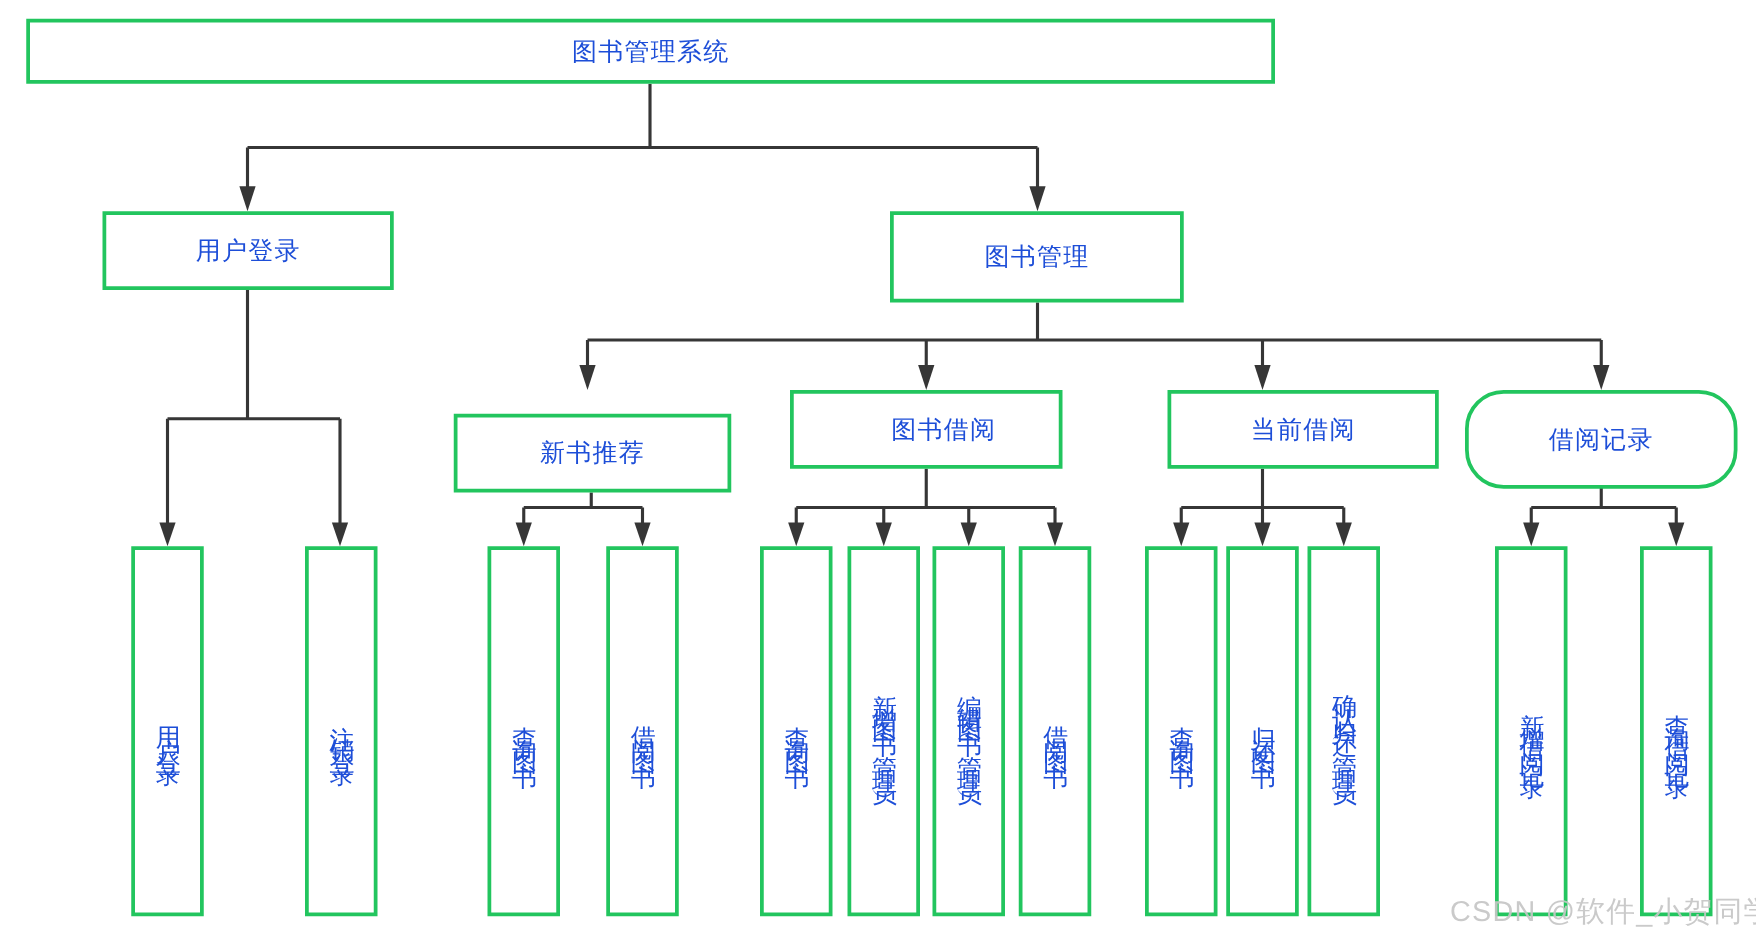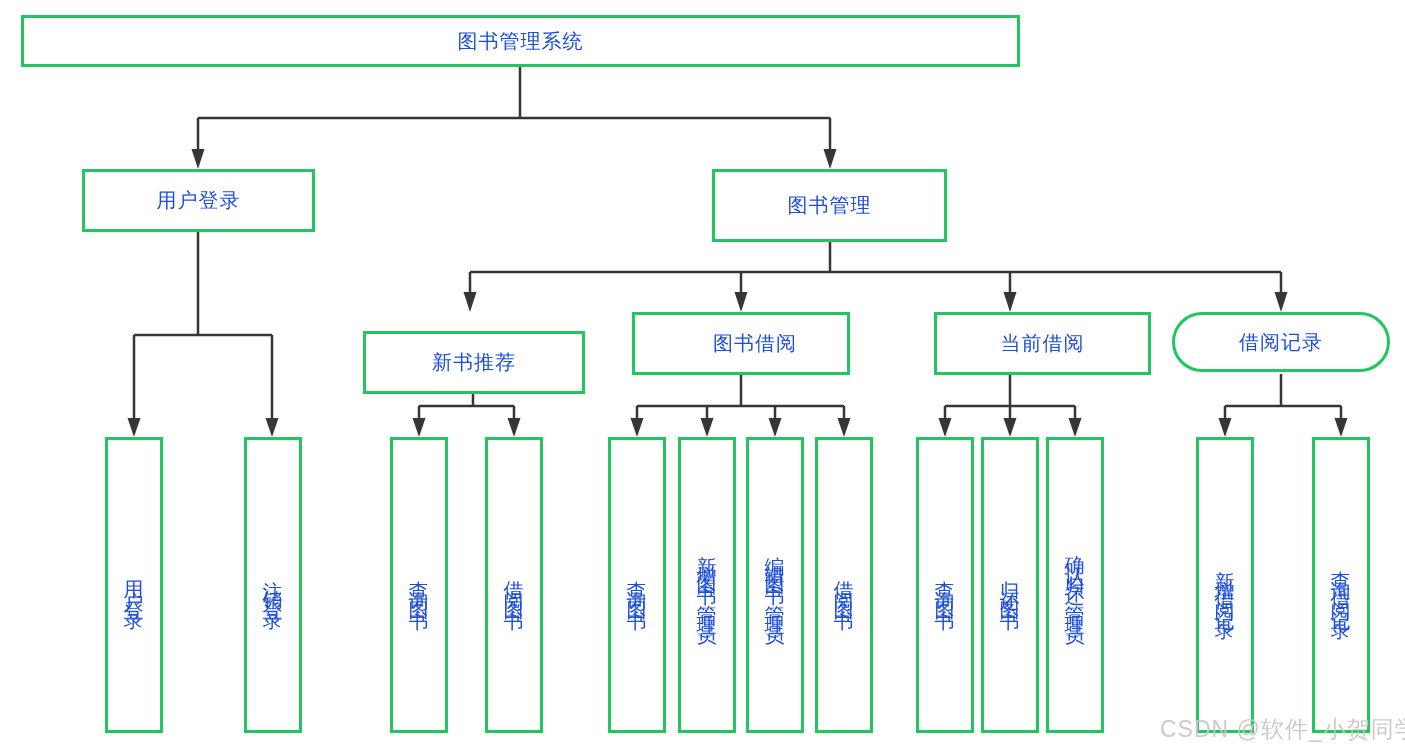--- a/index.html
+++ b/index.html
@@ -94,21 +94,21 @@
   </svg>
 
   <div class="node hbox" style="left:21px; top:15px; width:999px; height:52px;">图书管理系统</div>
 
   <div class="node hbox" style="left:82px; top:169px; width:233px; height:63px;">用户登录</div>
   <div class="node hbox" style="left:712px; top:169px; width:235px; height:73px;">图书管理</div>
 
   <div class="node hbox" style="left:363px; top:312px; width:222px; height:63px;margin-top:19px;">新书推荐</div>
   <div class="node hbox" style="left:632px; top:312px; width:218px; height:63px;padding-left:28px;">图书借阅</div>
   <div class="node hbox" style="left:902px; top:312px; width:217px; height:63px;margin-left:32px;">当前借阅</div>
-  <div class="node hbox" style="left:1172px; top:312px; width:218px; height:60px;border-radius:31px;">借阅记录</div>
+  <div class="node hbox" style="left:1172px; top:312px; width:218px; height:79px;border-radius:31px;">借阅记录</div>
 
   <div class="node vbox" style="left:105px; top:437px; width:58px; height:296px;">
     <span class="vtext">用户登录</span>
   </div>
   <div class="node vbox" style="left:244px; top:437px; width:58px; height:296px;">
     <span class="vtext">注销登录</span>
   </div>
 
   <div class="node vbox" style="left:390px; top:437px; width:58px; height:296px;">
     <span class="vtext">查询图书</span>

